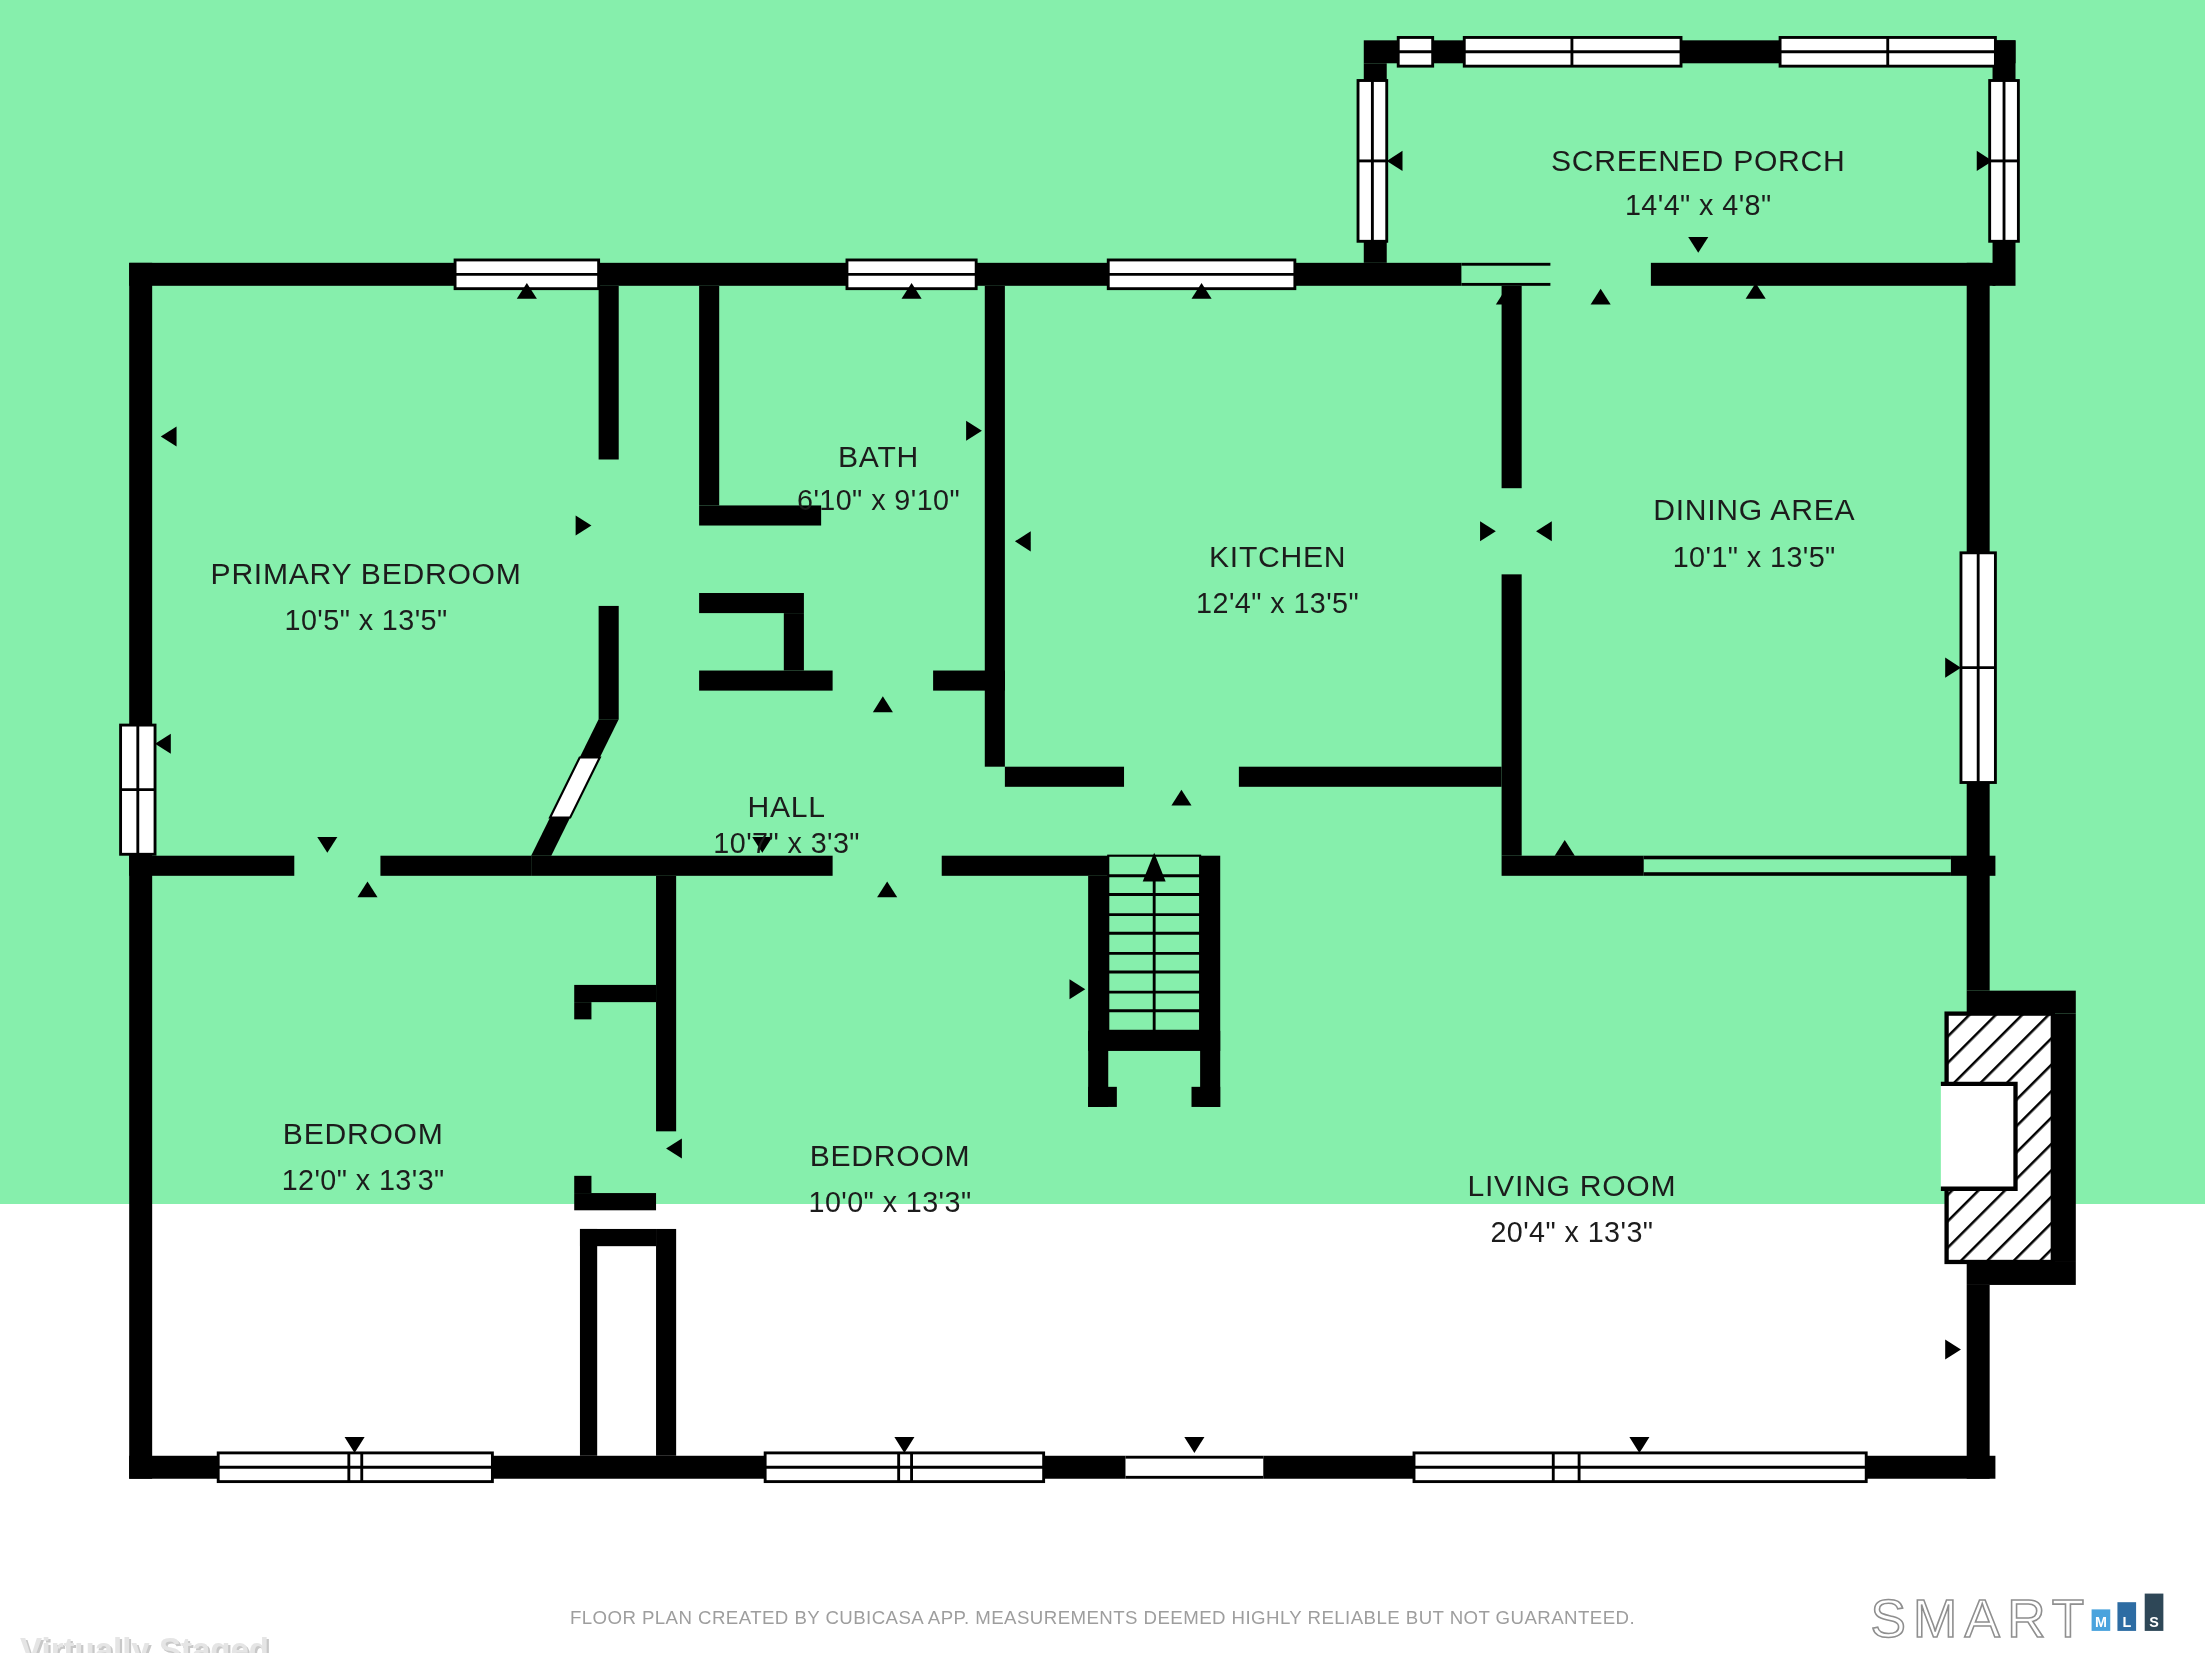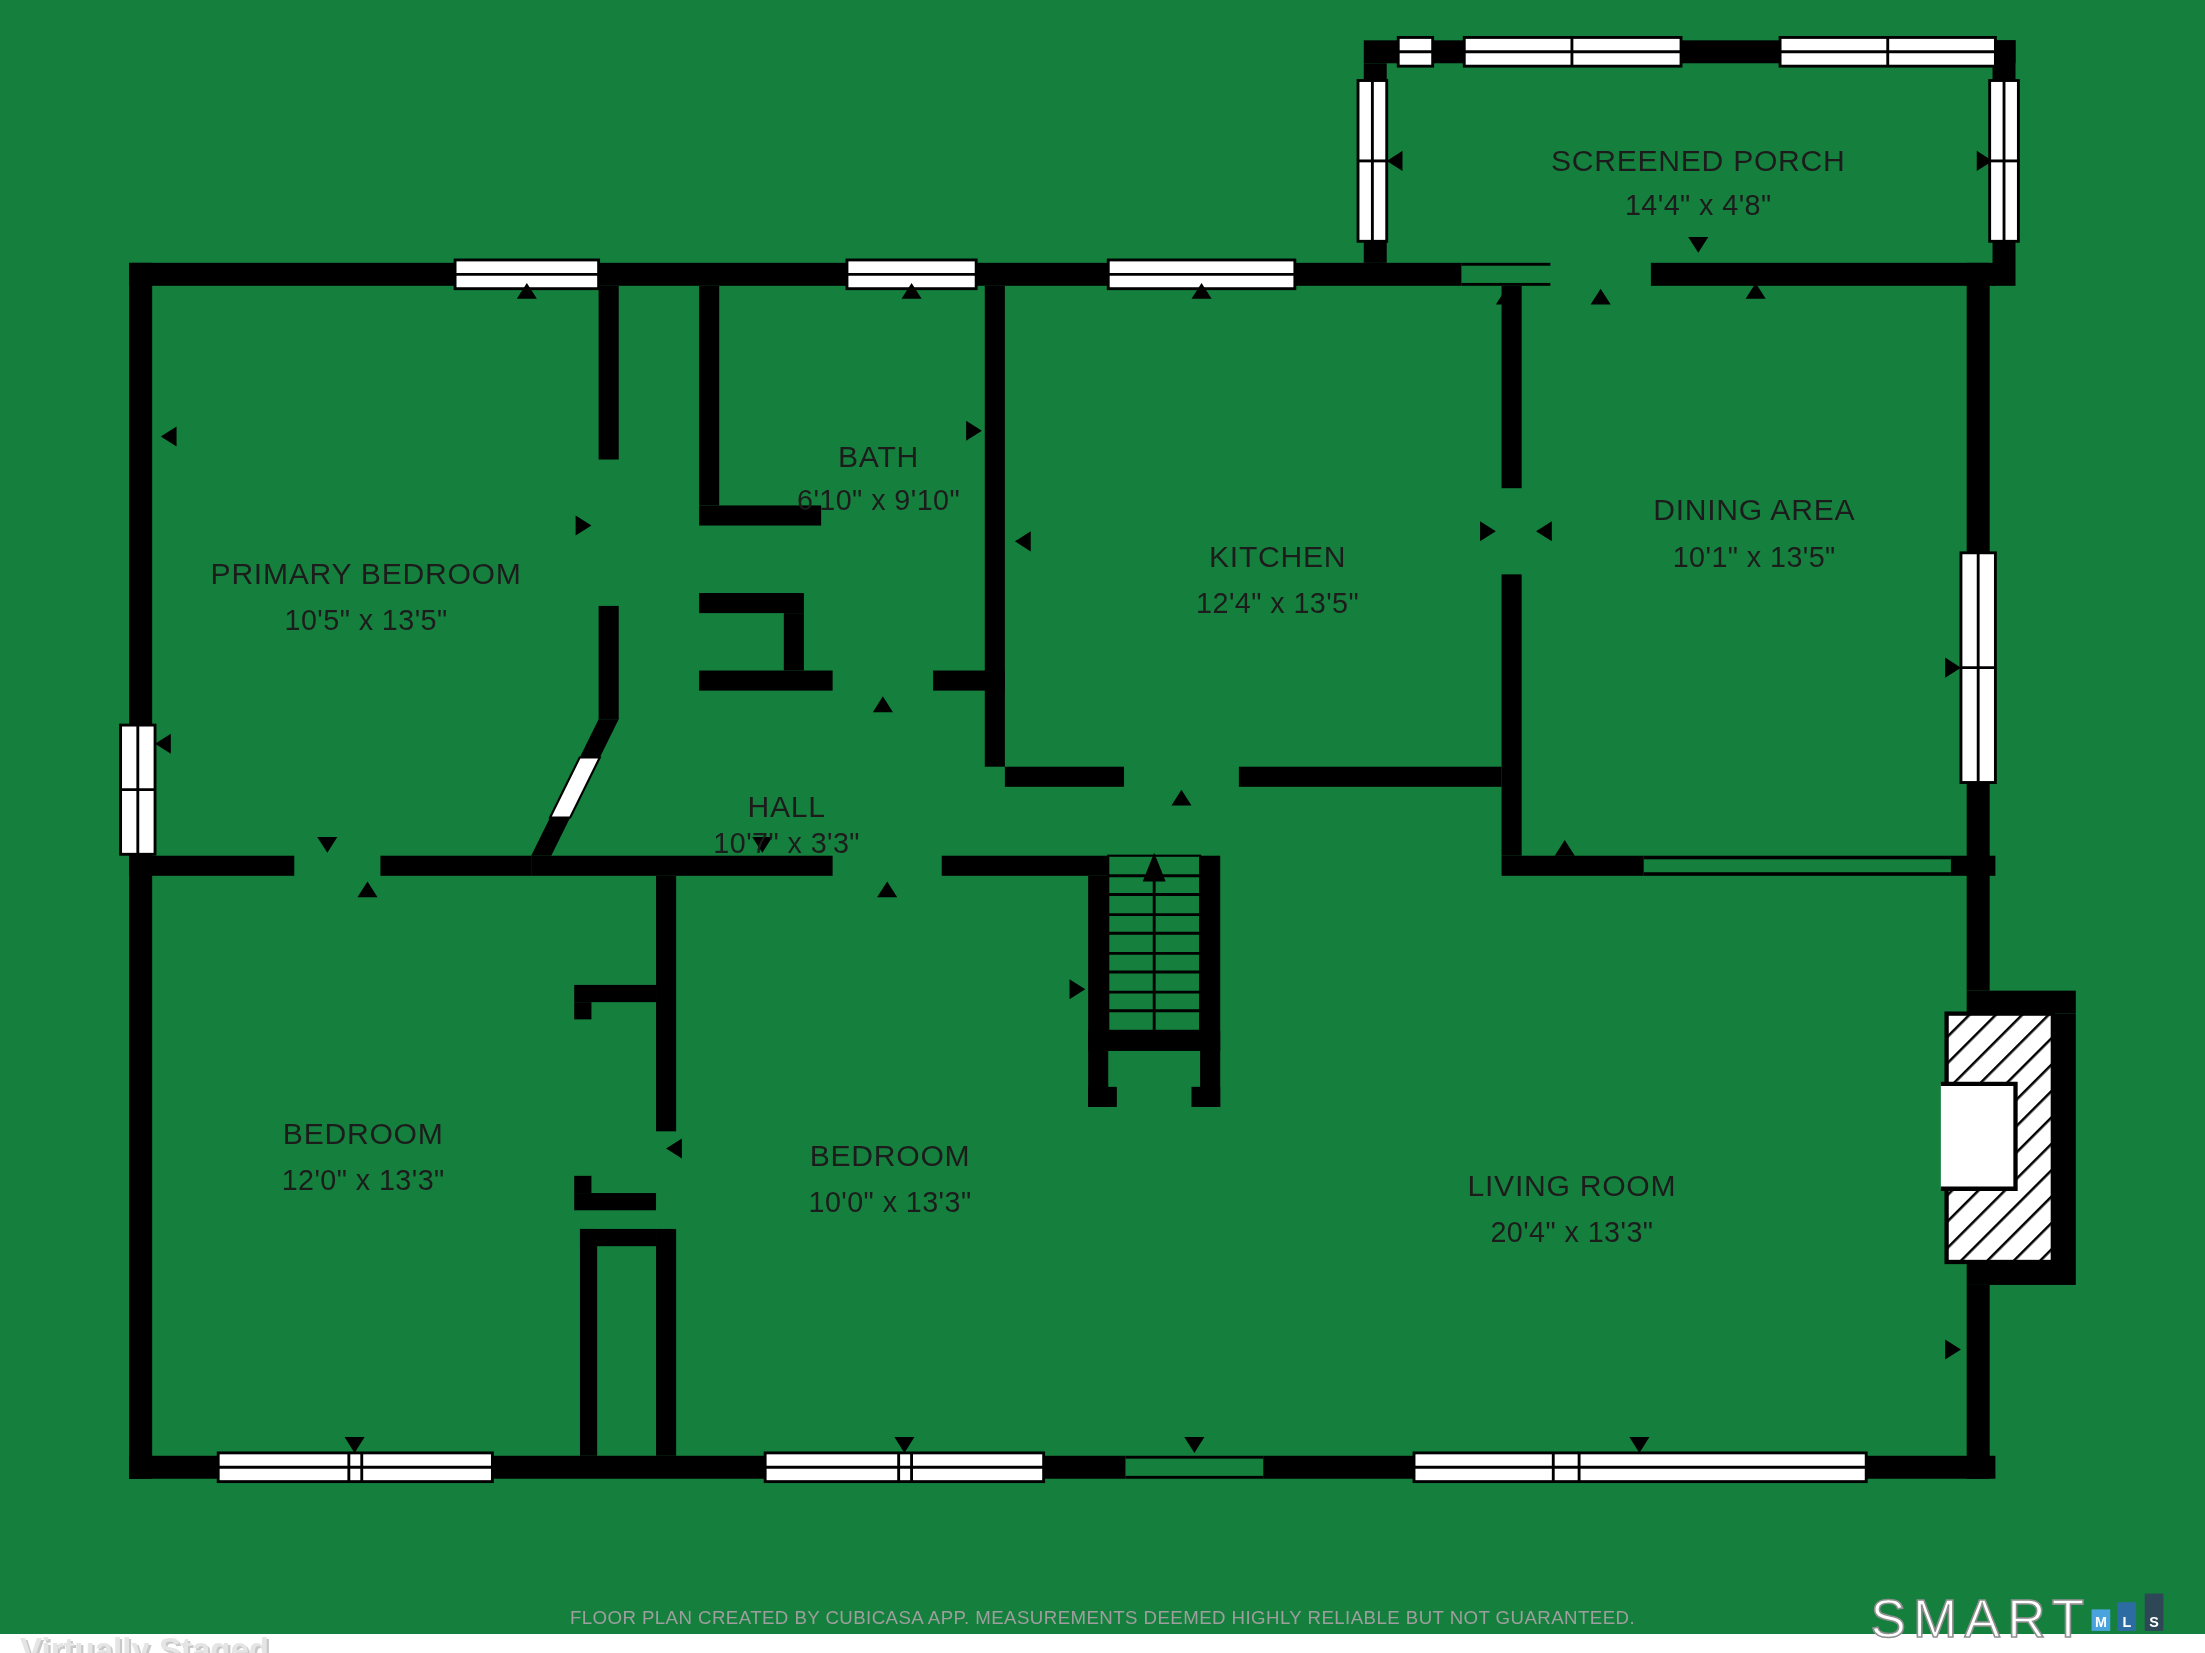--- a/index.html
+++ b/index.html
@@ -1,17 +1,17 @@
 <!DOCTYPE html>
 <html style="font-size:11.5px"><head>
 <meta charset="utf-8">
 <style>
   html,body{margin:0;padding:0;background:#ffffff;width:2205px;height:1654px;overflow:hidden;
     font-family:"Liberation Sans","DejaVu Sans",sans-serif;}
-  #stage{position:relative;width:2205px;height:1634px;background:#15803d;}
+  #stage{position:relative;width:2205px;height:1204px;background:#86efac;}
   svg{display:block;}
   .w{fill:#000;}
   .mk{fill:#000;}
   .winbox{fill:#fff;stroke:#000;stroke-width:2px;}
   .winline{stroke:#000;stroke-width:2px;}
   .thinline{fill:#000;}
   .room-name{font-size:21px;fill:#1c1c1c;text-anchor:middle;letter-spacing:0.5px;}
   .room-dims{font-size:20px;fill:#1c1c1c;text-anchor:middle;letter-spacing:0.3px;}
   .wm-shadow{font-size:23px;font-weight:bold;fill:#c8c8c8;}
   .wm-main{font-size:23px;font-weight:bold;fill:#e5e5e5;}

